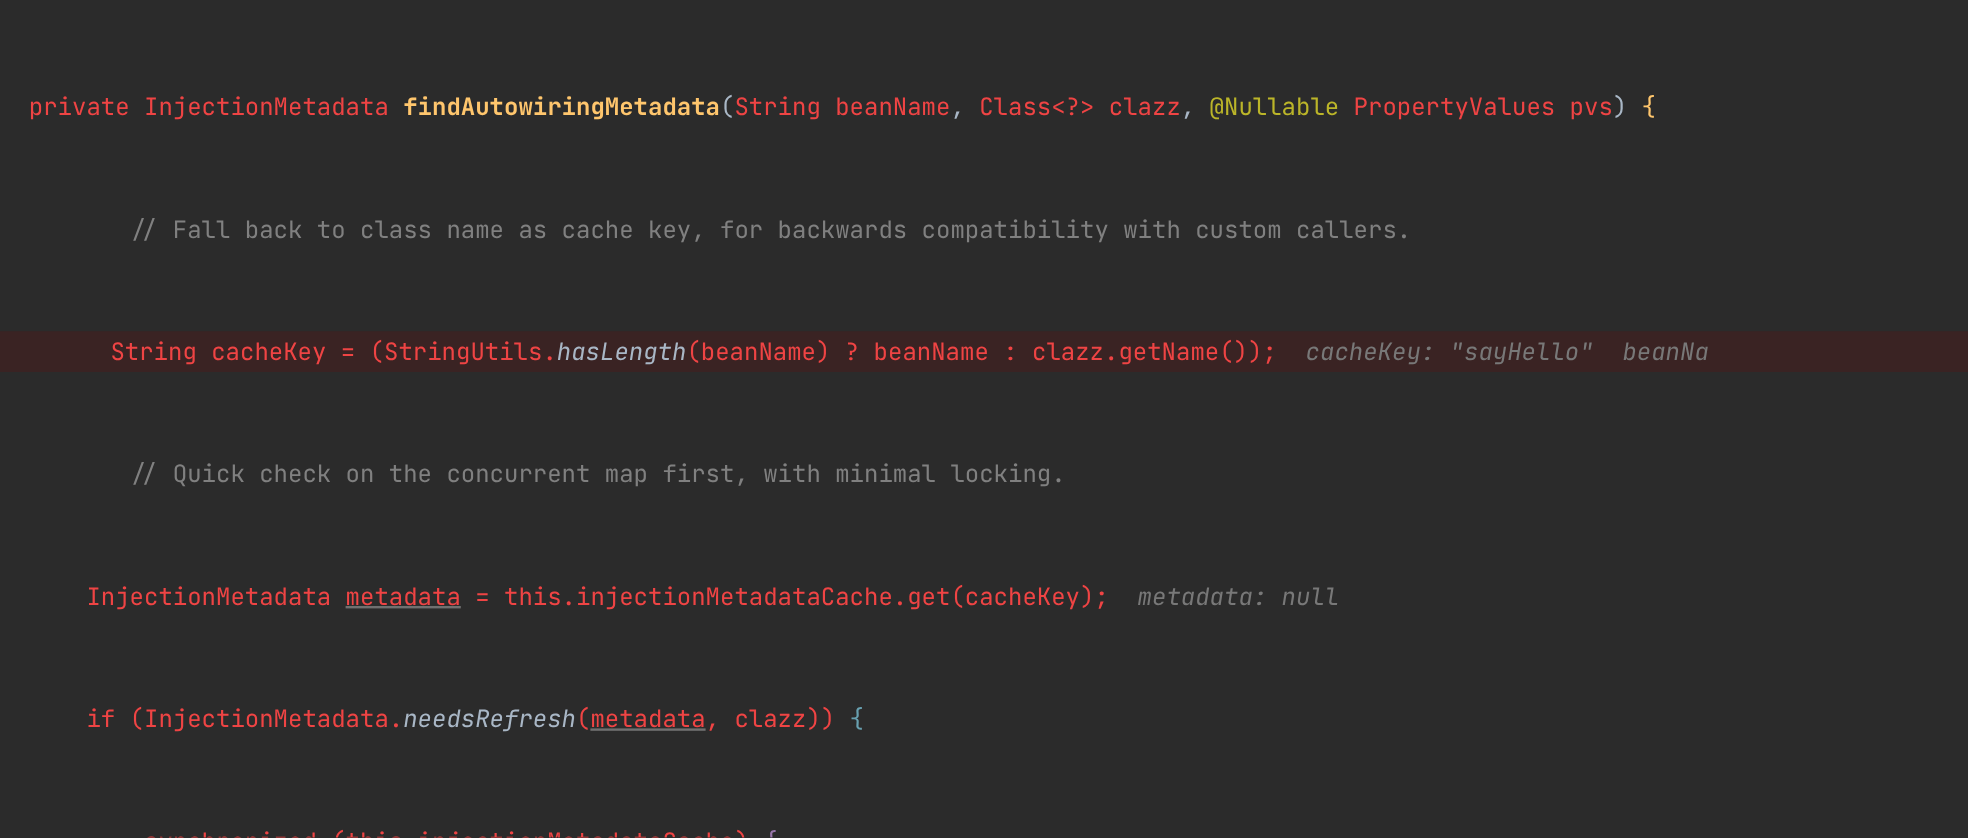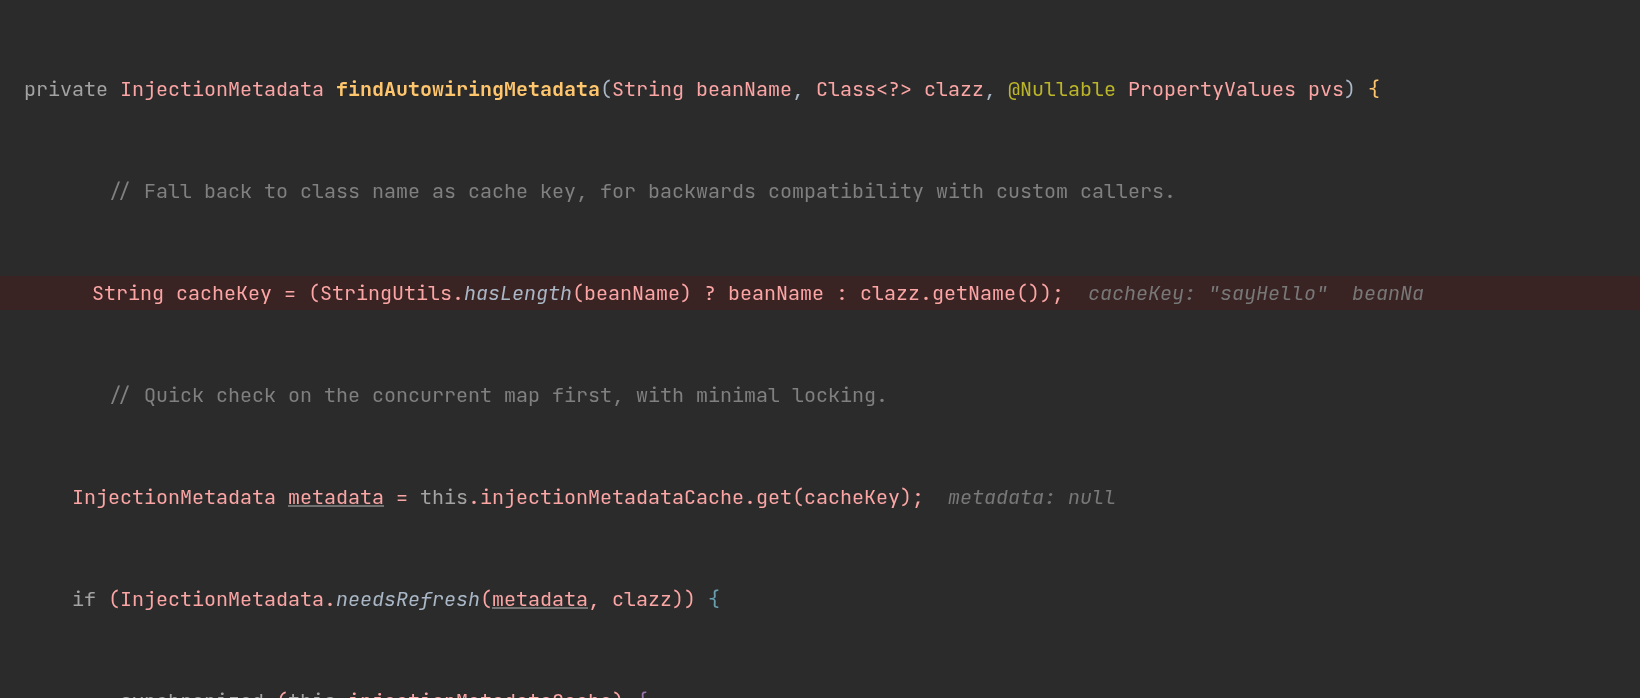--- a/index.html
+++ b/index.html
@@ -20,22 +20,22 @@
     white-space: pre;
   }
   .line {
     white-space: pre;
     padding-left: 24px;
   }
   .line-highlight1 {
     background: #3a2323;
     padding-left: 44px;
   }
-  .k   { color: #a3a3a3; }          
-  .ty  { color: #fca5a5; }          
+  .k   { color: #ef4444; }          
+  .ty  { color: #ef4444; }          
   .fn  { color: #ffc66d; font-weight: bold; }          
   .cm  { color: #808080; margin-left: 36px; }          
   .hint{ color: #787878; font-style: italic; } 
   .it  { font-style: italic; }      
   .ann { color: #bbb529; }          
   .punc{ color: #a9b7c6; }
   .br1 { color: #ffc66d; }          
   .br2 { color: #68a0b0; }          
   .br3 { color: #9876aa; }          
   .underline { text-decoration: underline; text-decoration-color: #707070; }

